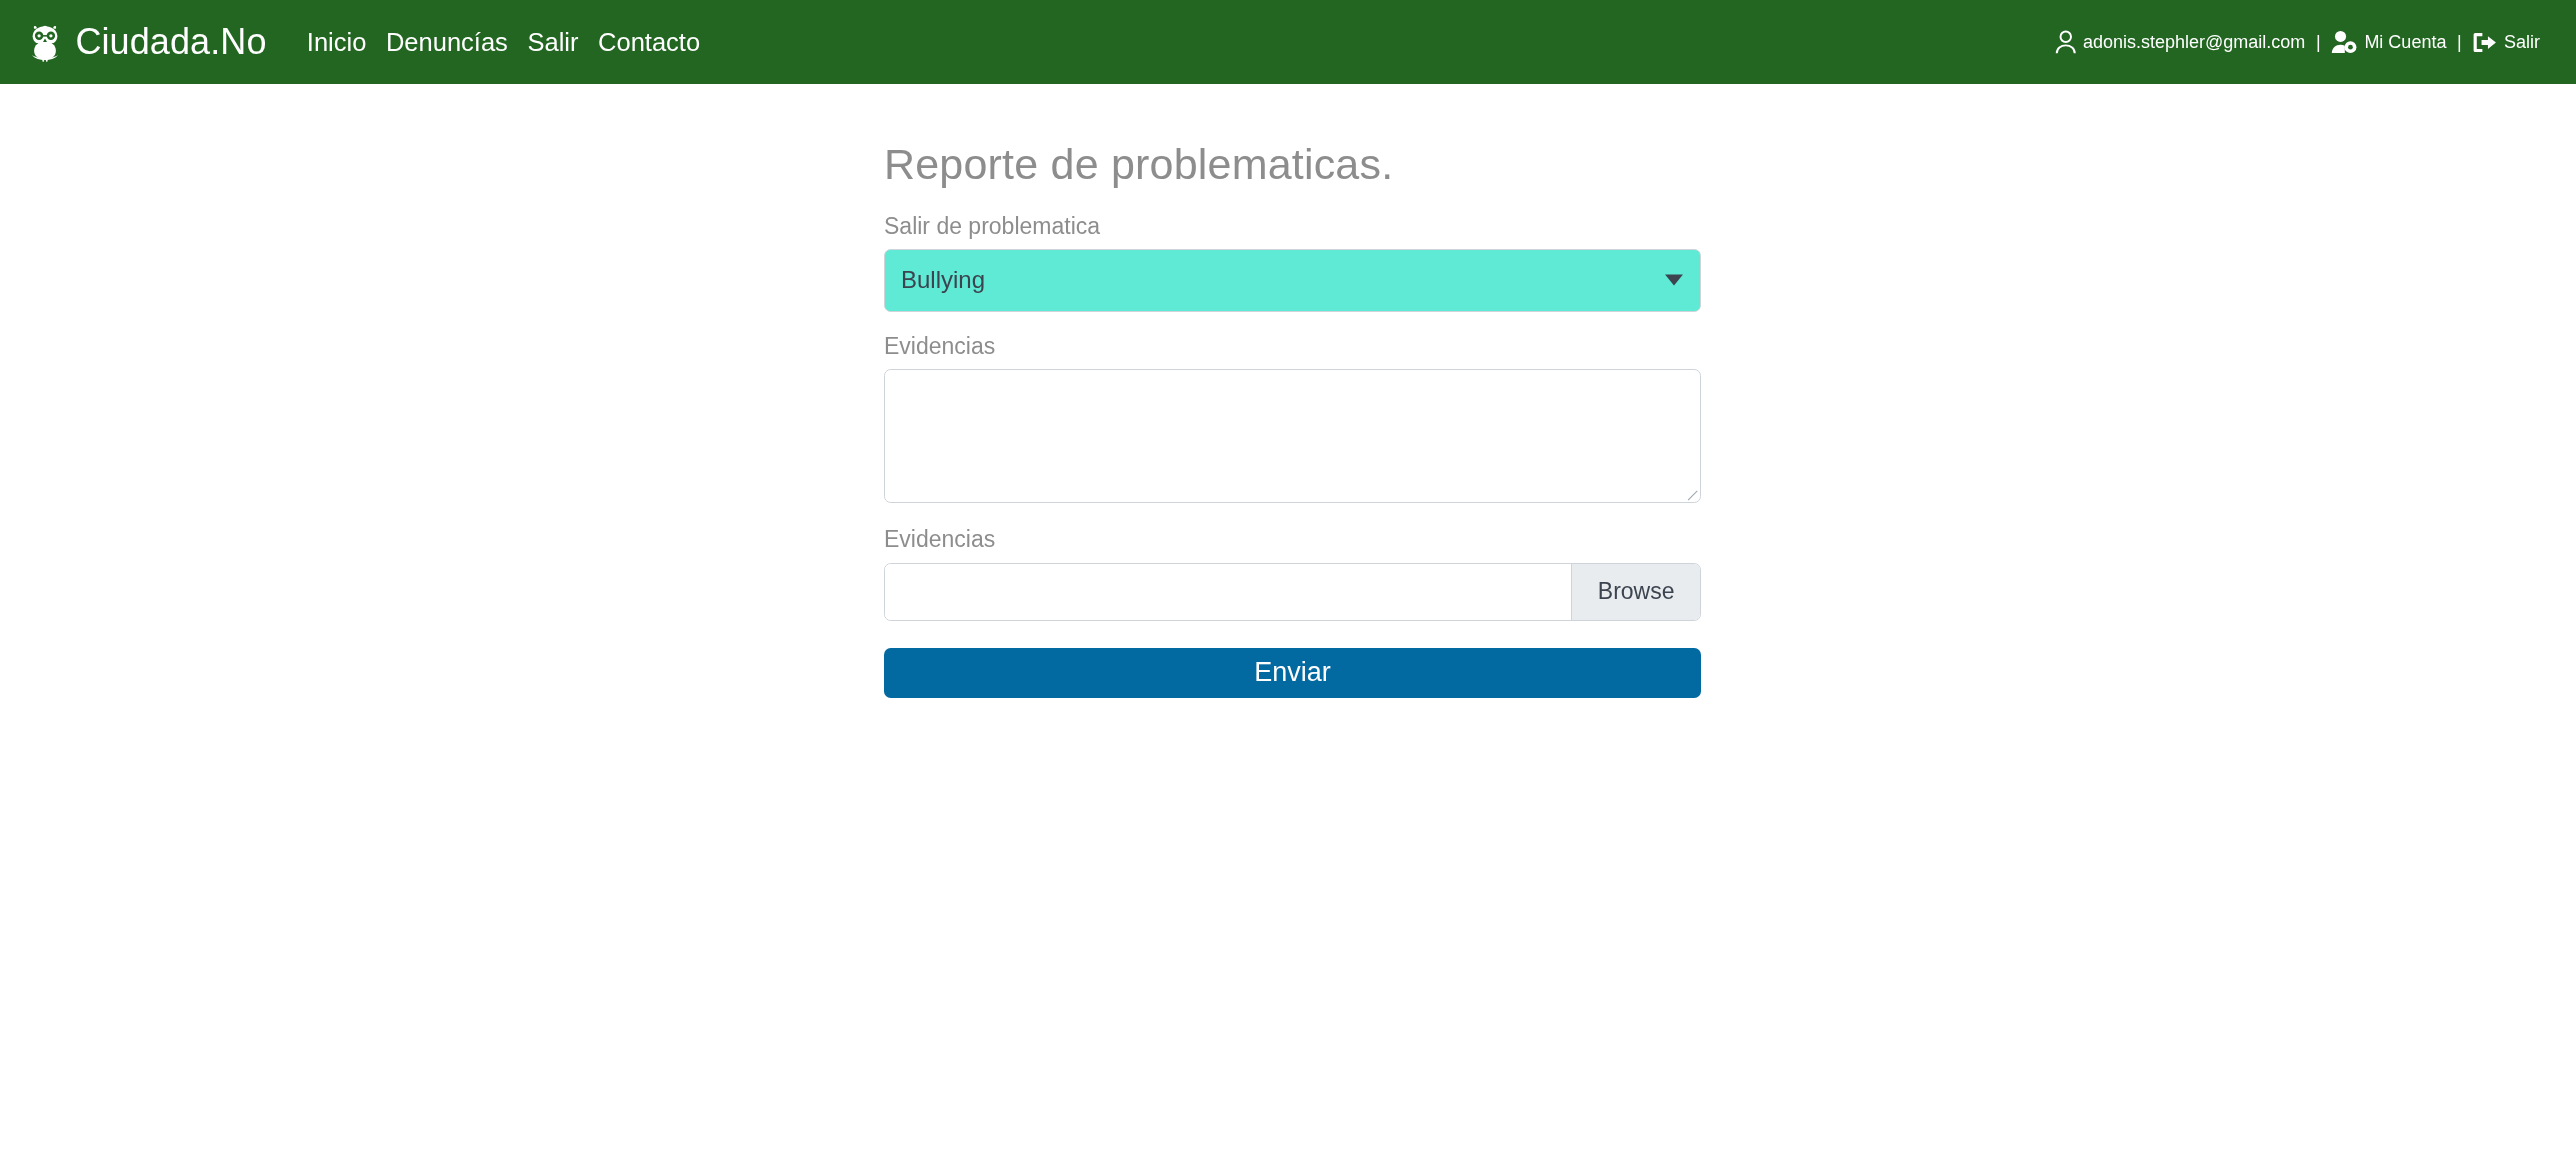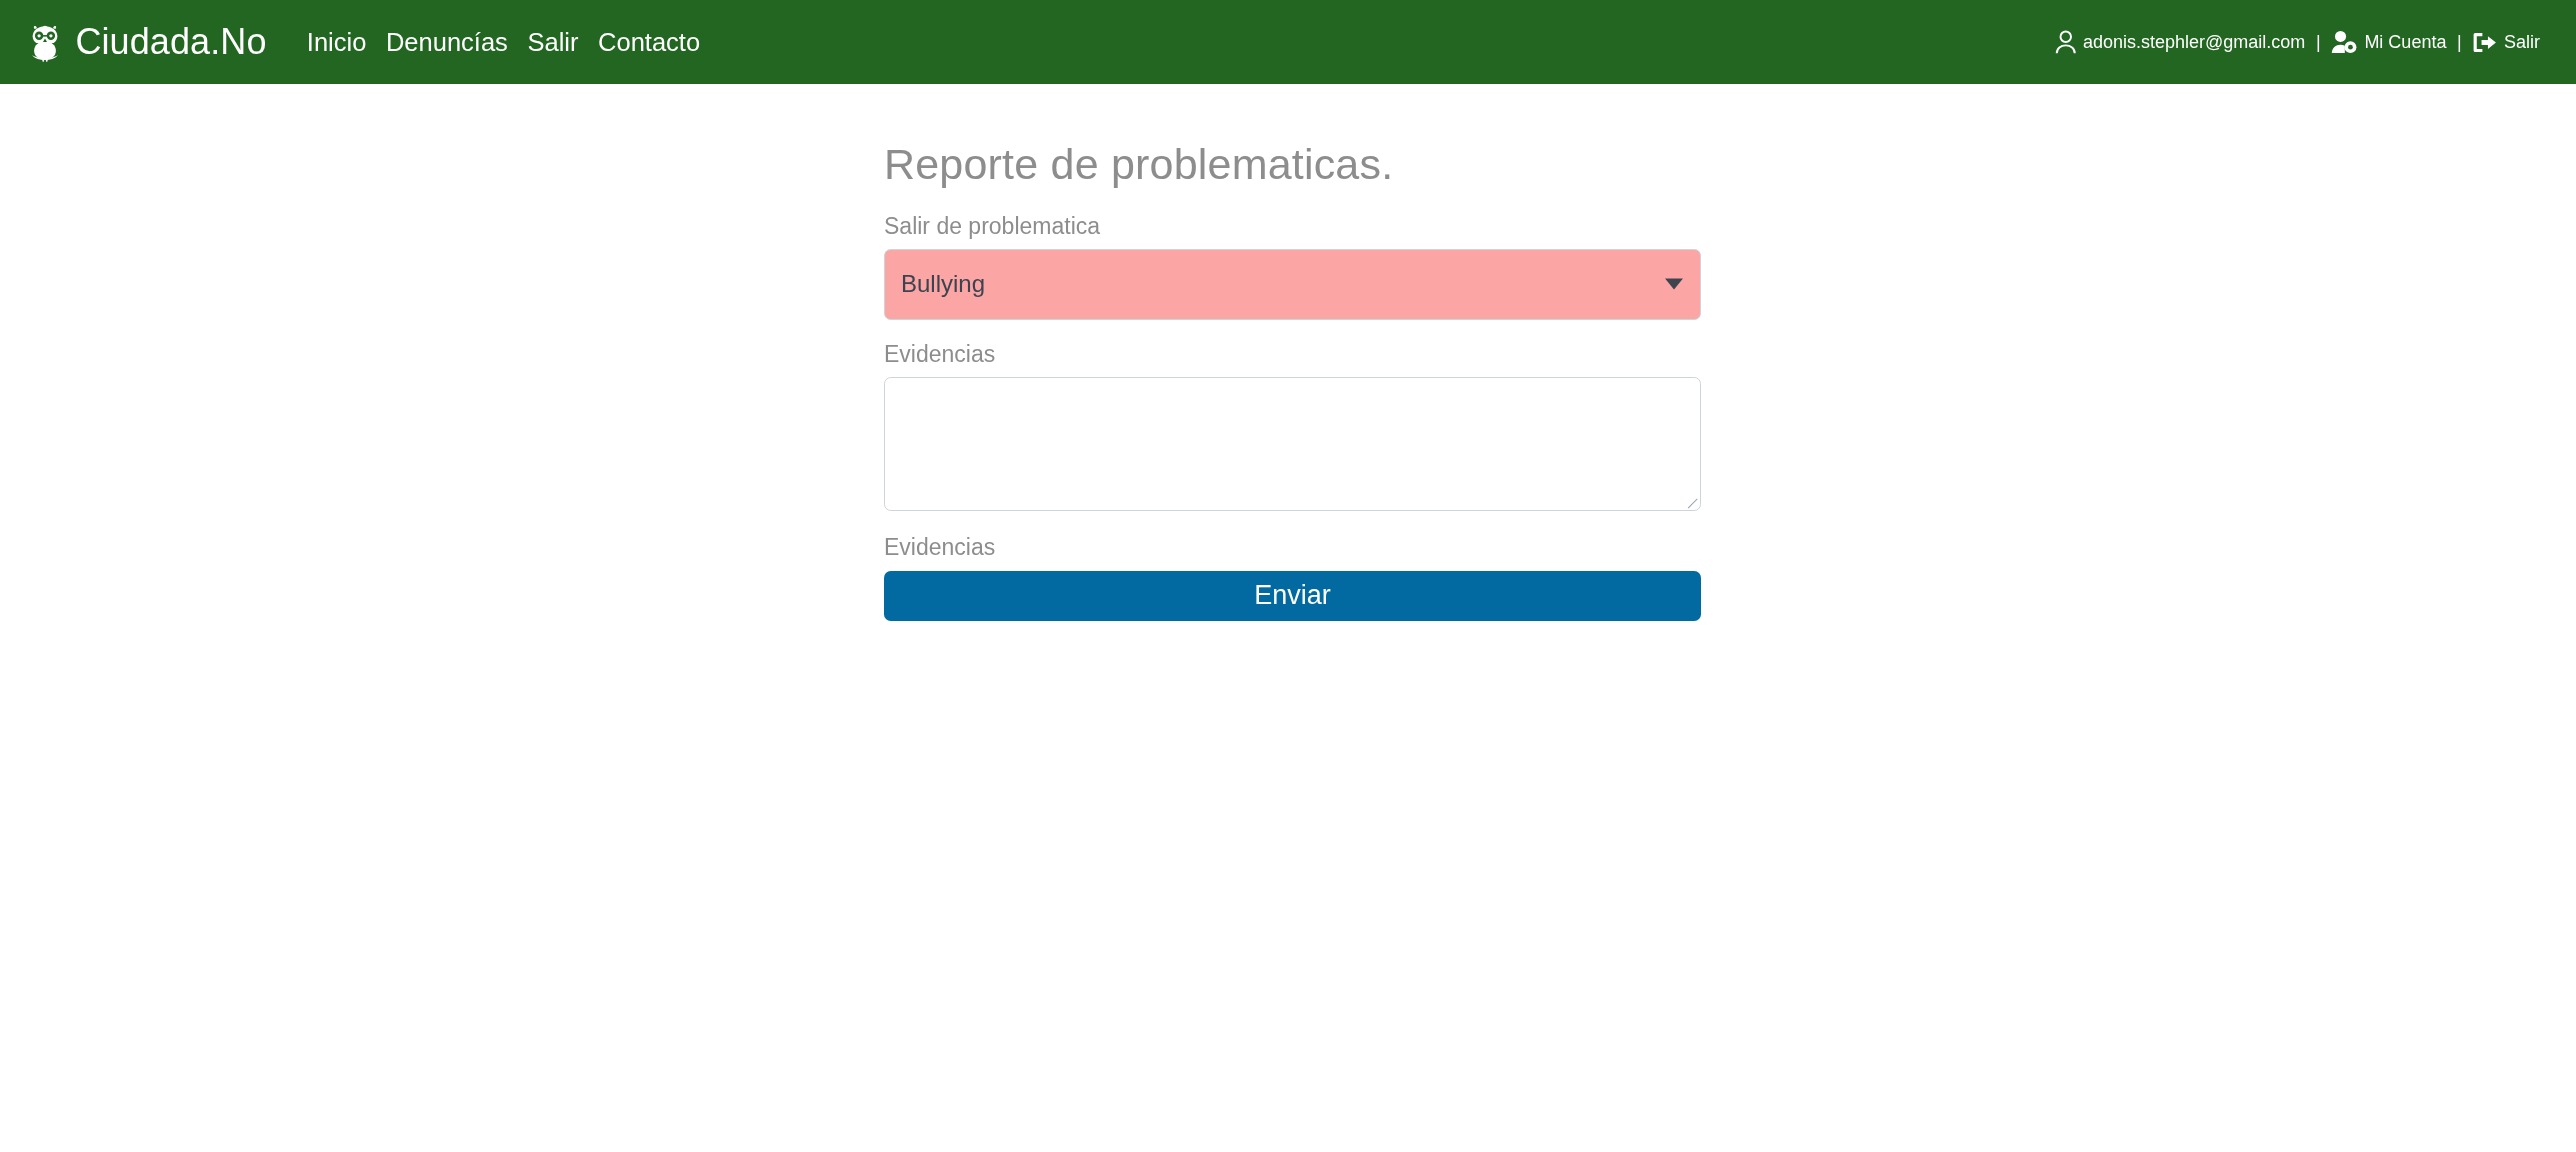--- a/index.html
+++ b/index.html
@@ -115,25 +115,25 @@
     display: block;
     font-size: 23px;
     color: #8d8d8d;
     line-height: 1;
     margin-bottom: 11.4px;
     font-weight: 400;
   }
   .control-select {
     position: relative;
     width: 100%;
-    height: 71px;
+    height: 63px;
     box-sizing: border-box;
     border: 1.3px solid #ced4da;
     border-radius: 6.7px;
-    background: #fca5a5;
+    background: #5eead4;
     display: flex;
     align-items: center;
     padding: 0 16px;
     margin-bottom: 23px;
   }
   .control-select .value {
     font-size: 24px;
     color: #3c4450;
     line-height: 1;
   }
@@ -346,19 +346,23 @@
     <div class="field">
       <label class="field-label">Evidencias</label>
       <div class="textarea-holder">
         <textarea class="control-textarea" placeholder="" style=""></textarea>
         <span class="resize-grip"></span>
       </div>
     </div>
 
     <div class="field">
       <label class="field-label">Evidencias</label>
+      <div class="file-row">
+        <input class="file-text" type="text" placeholder="" style="">
+        <button class="file-browse" type="button">Browse</button>
+      </div>
     </div>
 
     <button class="submit-btn" type="button">Enviar</button>
 
   </div>
 </main>
 
 
 </body></html>

